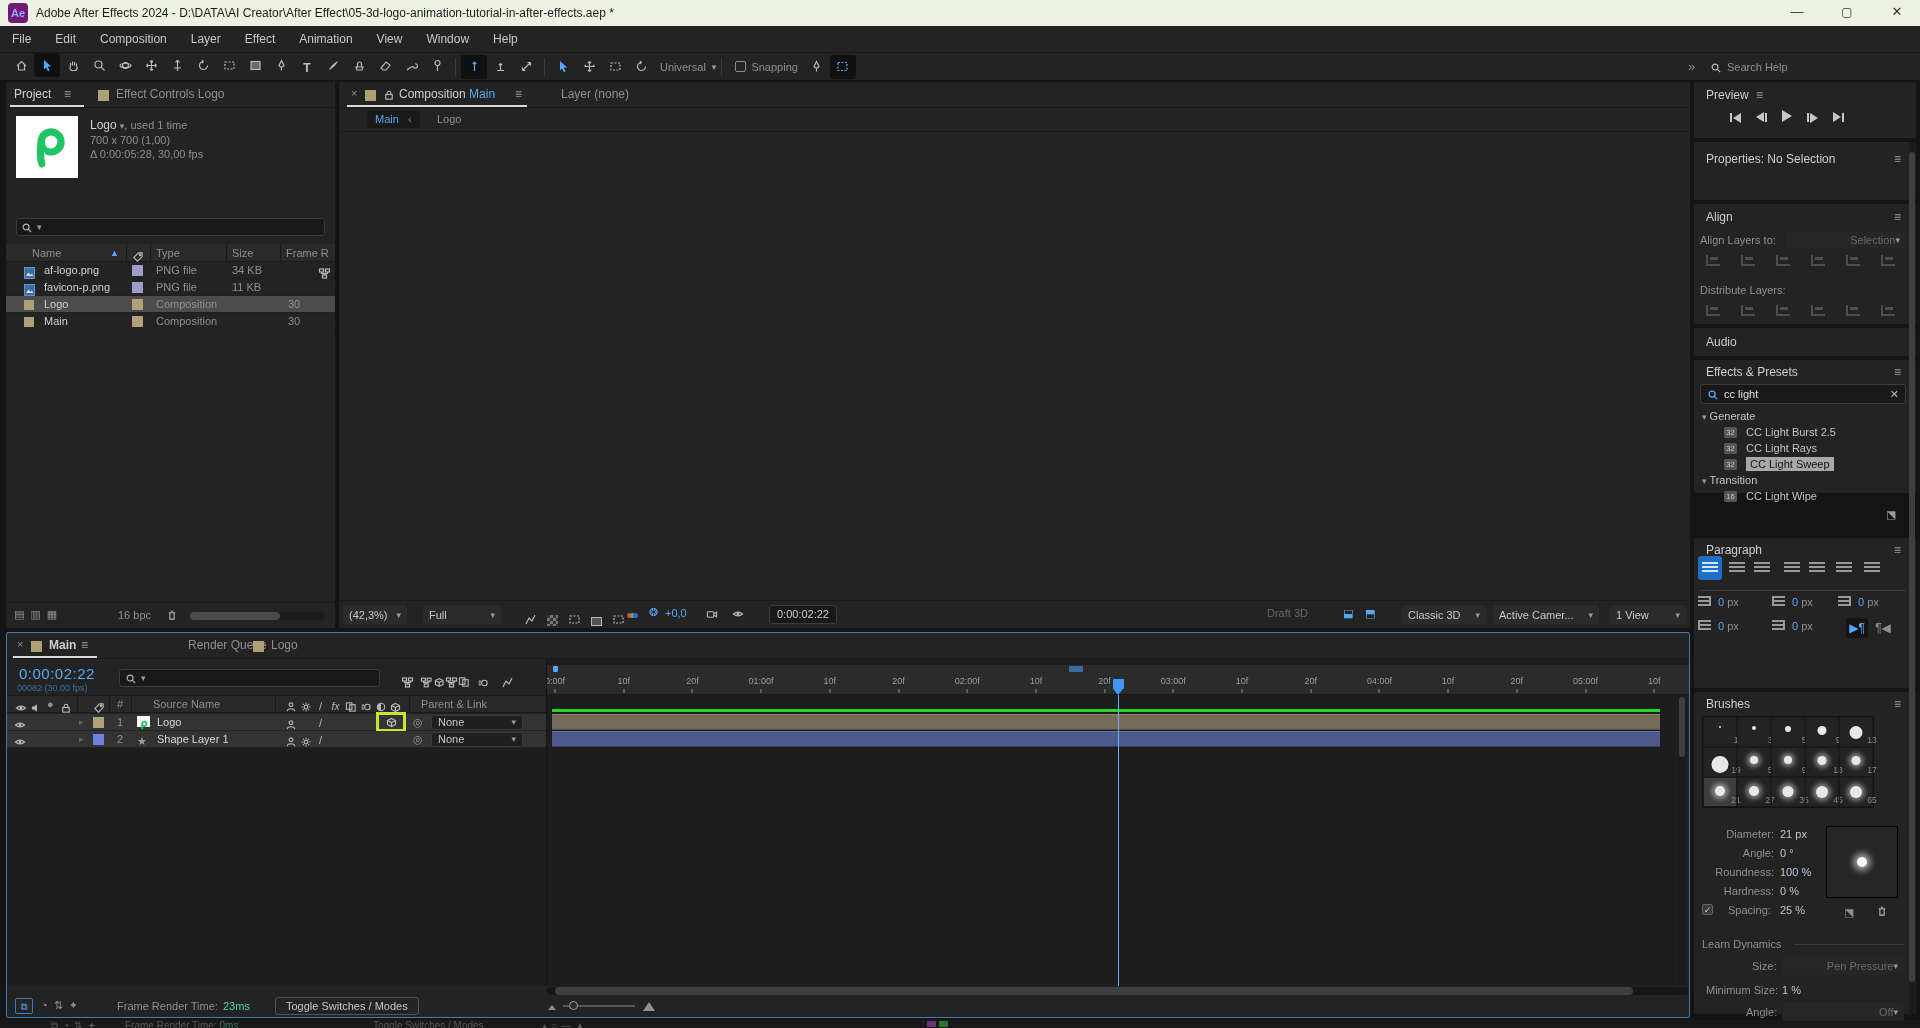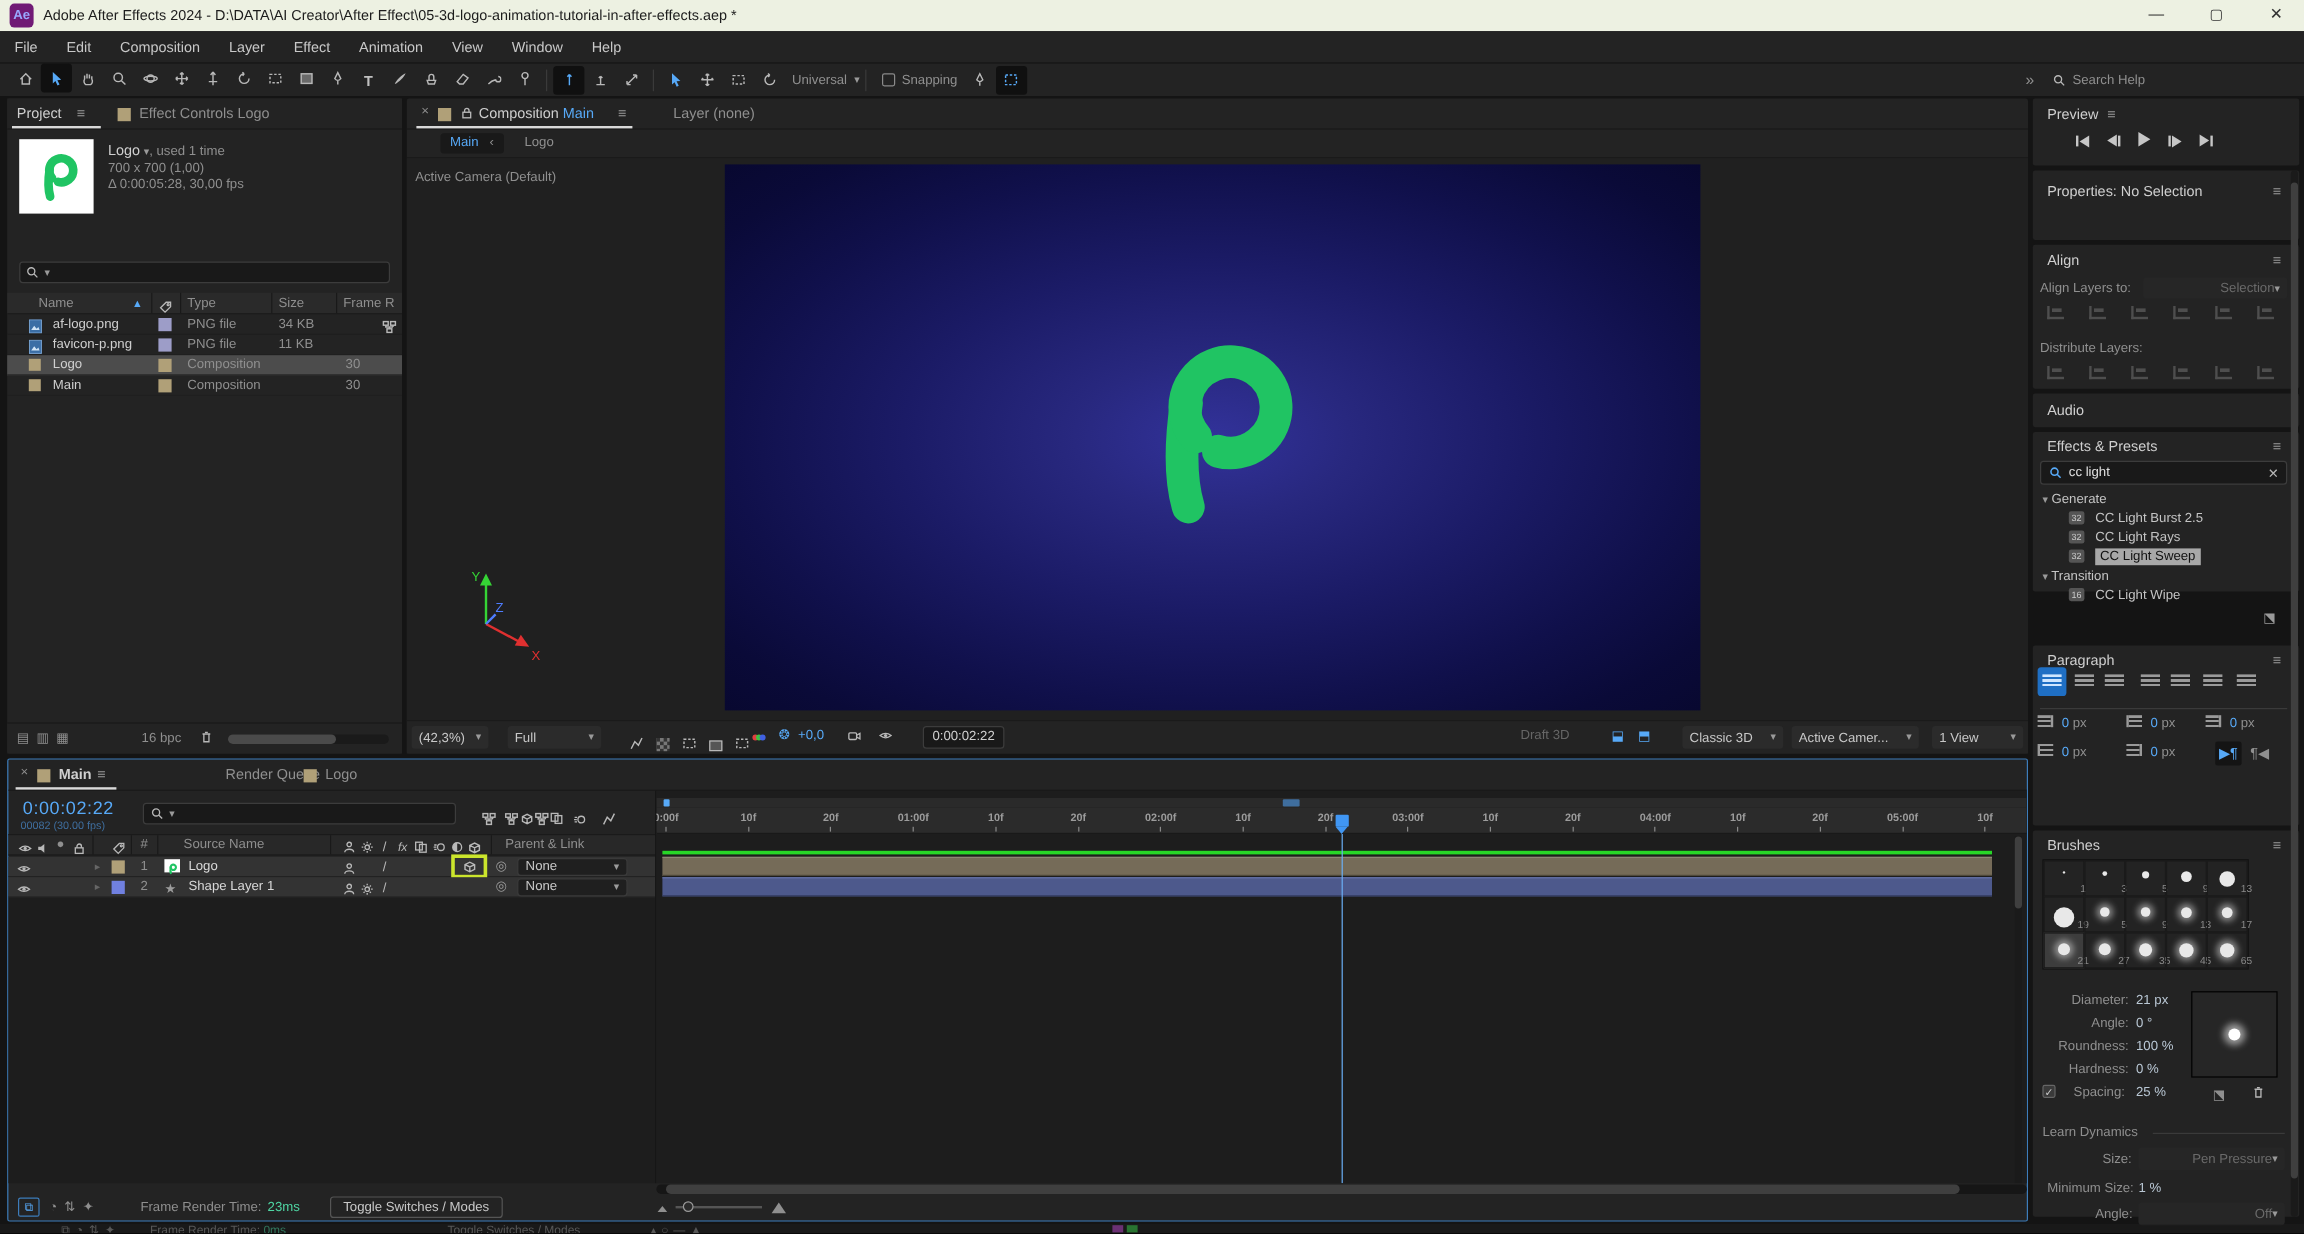--- a/index.html
+++ b/index.html
@@ -304,39 +304,20 @@
       <div class="tabline" style="left:8px;width:180px;"></div>
       <span class="abs dim" style="left:222px;top:5px;font-size:12px;">Layer (none)</span>
     </div>
     <div class="abs" style="left:0;top:26px;width:1351px;height:24px;border-bottom:1px solid #1a1a1a;">
       <span class="abs" style="left:28px;top:3px;height:17px;background:#191919;border-radius:3px;padding:0 8px;line-height:17px;">
         <span class="blue">Main</span>
         <span class="dim" style="margin-left:6px;">‹</span>
       </span>
       <span class="abs dim" style="left:98px;top:5px;">Logo</span>
     </div>
-    <div class="abs" id="viewer" style="left:0;top:50px;width:1351px;height:468px;background:#202020;overflow:hidden;">
-      <span class="abs dim" style="left:7px;top:10px;">Active Camera (Default)</span>
-      <div class="abs" style="left:265px;top:5px;width:813px;height:455px;background:radial-gradient(ellipse at 50% 50%, #32329a 0%, #28287f 20%, #1b1b66 45%, #10104b 70%, #0a0a38 88%, #080830 100%);">
-        <svg class="abs" style="left:330px;top:138px;" width="152" height="171" viewBox="0 0 200 225">
-          <path d="M72,80 C66,120 64,160 74,194" stroke="#20c463" stroke-width="36" fill="none" stroke-linecap="round"></path>
-          <path d="M82,117 A50,50 0 1 1 107,133" stroke="#20c463" stroke-width="36" fill="none" stroke-linecap="round"></path>
-        </svg>
-      </div>
-      <svg class="abs" style="left:44px;top:340px;" width="80" height="90" viewBox="0 0 80 90">
-        <line x1="22" y1="48" x2="22" y2="14" stroke="#35d435" stroke-width="2"></line>
-        <polygon points="22,6 17,16 27,16" fill="#35d435"></polygon>
-        <line x1="22" y1="48" x2="52" y2="64" stroke="#e03030" stroke-width="2"></line>
-        <polygon points="58,67 46,66 51,57" fill="#e03030"></polygon>
-        <line x1="22" y1="48" x2="30" y2="40" stroke="#4f7dff" stroke-width="2"></line>
-        <text x="10" y="12" fill="#35d435" font-size="11">Y</text>
-        <text x="30" y="38" fill="#4f7dff" font-size="11">Z</text>
-        <text x="60" y="78" fill="#e03030" font-size="11">X</text>
-      </svg>
-    </div>
     <div class="abs" style="left:0;top:518px;width:1351px;height:28px;background:#232323;border-top:1px solid #1a1a1a;">
       <span class="dd abs" style="left:4px;top:4px;width:64px;height:19px;">
           <span>(42,3%)</span>
           <span class="caret">▾</span>
         </span>
       <span class="dd abs" style="left:84px;top:4px;width:78px;height:19px;">
           <span>Full</span>
           <span class="caret">▾</span>
         </span>
       <span class="abs" id="viewicons" style="left:180px;top:6px;"><span class="tool" style="width:22px;">
@@ -825,21 +806,21 @@
  </div>
       </div>
     <div class="abs" style="left:0;top:115px;width:539px;height:238px;background:#1d1d1d;"></div>
     <div class="abs" style="left:539px;top:26px;width:1px;height:327px;background:#141414;"></div>
 
     <div class="abs" id="track" style="left:540px;top:26px;width:1142px;height:327px;background:#1d1d1d;overflow:hidden;">
       <div class="abs" style="left:0;top:6px;width:1142px;height:8px;background:#2a2a2a;">
         <span class="abs" style="left:6px;top:1px;width:5px;height:6px;background:#57a9f7;border-radius:1px;"></span>
         <span class="abs" style="left:522px;top:1px;width:14px;height:6px;background:#3f6e9e;border-radius:1px;"></span>
       </div>
-      <div class="abs" id="ruler" style="left:0;top:14px;width:1142px;height:22px;background:#2b2b2b;border-bottom:1px solid #191919;font-weight:bold;">
+      <div class="abs" id="ruler" style="left:0;top:14px;width:1142px;height:22px;background:#2b2b2b;border-bottom:1px solid #191919;">
           <span class="tick" style="left:8px;">0:00f</span>
           <span class="tickmark" style="left:8px;"></span>
           <span class="tick" style="left:76.7px;">10f</span>
           <span class="tickmark" style="left:76.7px;"></span>
           <span class="tick" style="left:145.4px;">20f</span>
           <span class="tickmark" style="left:145.4px;"></span>
           <span class="tick" style="left:214.1px;">01:00f</span>
           <span class="tickmark" style="left:214.1px;"></span>
           <span class="tick" style="left:282.8px;">10f</span>
           <span class="tickmark" style="left:282.8px;"></span>

